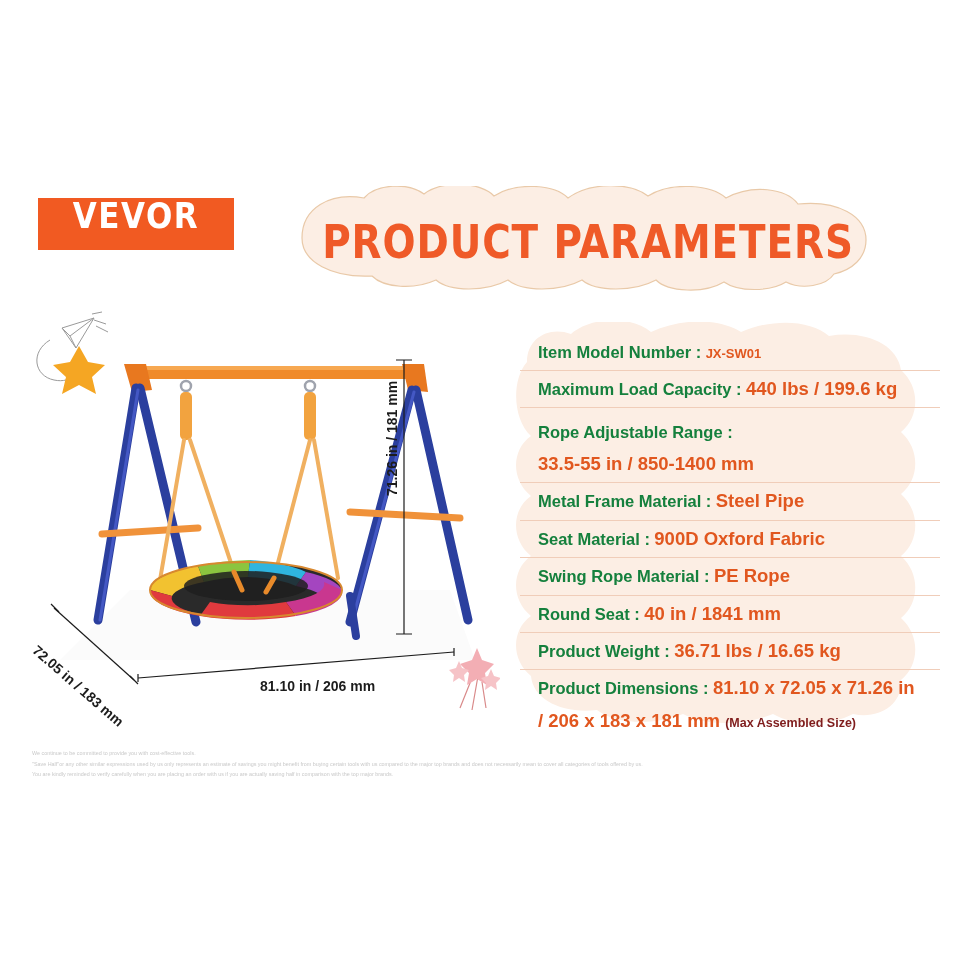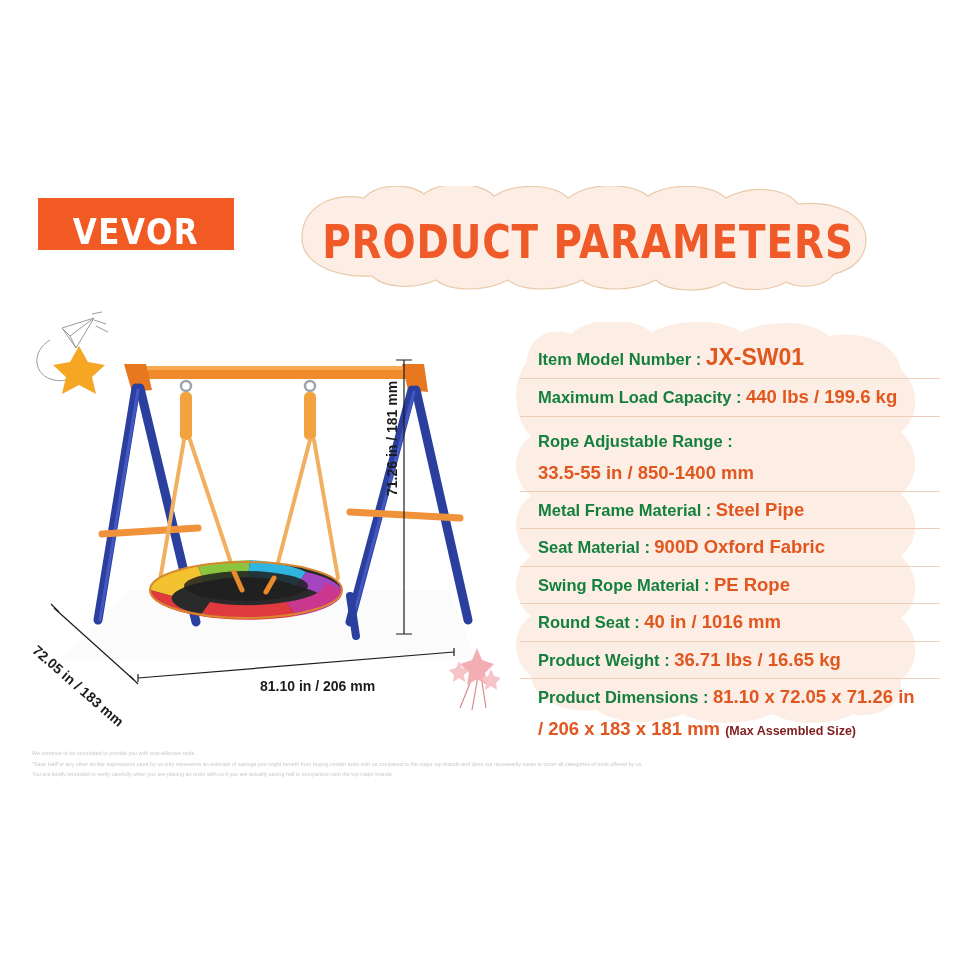--- a/index.html
+++ b/index.html
@@ -8,21 +8,21 @@
     background:#ffffff;
     font-family:"Liberation Sans", sans-serif;
     overflow:hidden;
     position:relative;
   }
   .page{position:absolute;inset:0;background:#fff;}
 
   
   .logo{
     position:absolute;left:38px;top:198px;width:196px;height:52px;
-    background:#f15a22;display:flex;align-items:flex-end;justify-content:center;
+    background:#f15a22;display:flex;align-items:flex-start;justify-content:center;
   }
   .logo-text{
     color:#fff;font-weight:bold;font-size:31px;letter-spacing:1.5px;
     font-family:"DejaVu Sans", sans-serif;
     transform:scaleY(1.12);
   }
 
   
   .header-cloud{
     position:absolute;left:286px;top:186px;width:604px;height:110px;
@@ -48,21 +48,21 @@
     padding:6px 0 6px 18px;
     border-bottom:1px solid #f0cdb9;
     line-height:1.32;
   }
   .spec-row.last{border-bottom:none;}
   .spec-label{
     color:#15803d;font-size:16.5px;font-weight:bold;
     font-family:"Liberation Sans", sans-serif;
   }
   .spec-value{
-    color:#e1571f;font-size:23px;font-weight:bold;
+    color:#e1571f;font-size:13px;font-weight:bold;
     font-family:"Liberation Sans", sans-serif;
   }
   .spec-value.big{font-size:18.5px;}
   .spec-note{
     color:#7f1d1d;font-size:12.5px;font-weight:bold;
   }
   .spec-row .stacked{display:block;margin-top:8px;}
 
   
   .product-area{position:absolute;left:20px;top:290px;width:480px;height:460px;}
@@ -259,21 +259,21 @@
     <div class="spec-row">
       <span class="spec-label">Seat Material :</span>
       <span class="spec-value big">900D Oxford Fabric</span>
     </div>
     <div class="spec-row">
       <span class="spec-label">Swing Rope Material :</span>
       <span class="spec-value big">PE Rope</span>
     </div>
     <div class="spec-row">
       <span class="spec-label">Round Seat :</span>
-      <span class="spec-value big">40 in / 1016 mm</span>
+      <span class="spec-value big">40 in / 1841 mm</span>
     </div>
     <div class="spec-row">
       <span class="spec-label">Product Weight :</span>
       <span class="spec-value big">36.71 lbs / 16.65 kg</span>
     </div>
     <div class="spec-row last">
       <span class="spec-label">Product Dimensions :</span>
       <span class="spec-value big">81.10 x 72.05 x 71.26 in</span>
       <span class="spec-value big stacked">
         <span>/ 206 x 183 x 181 mm</span>

